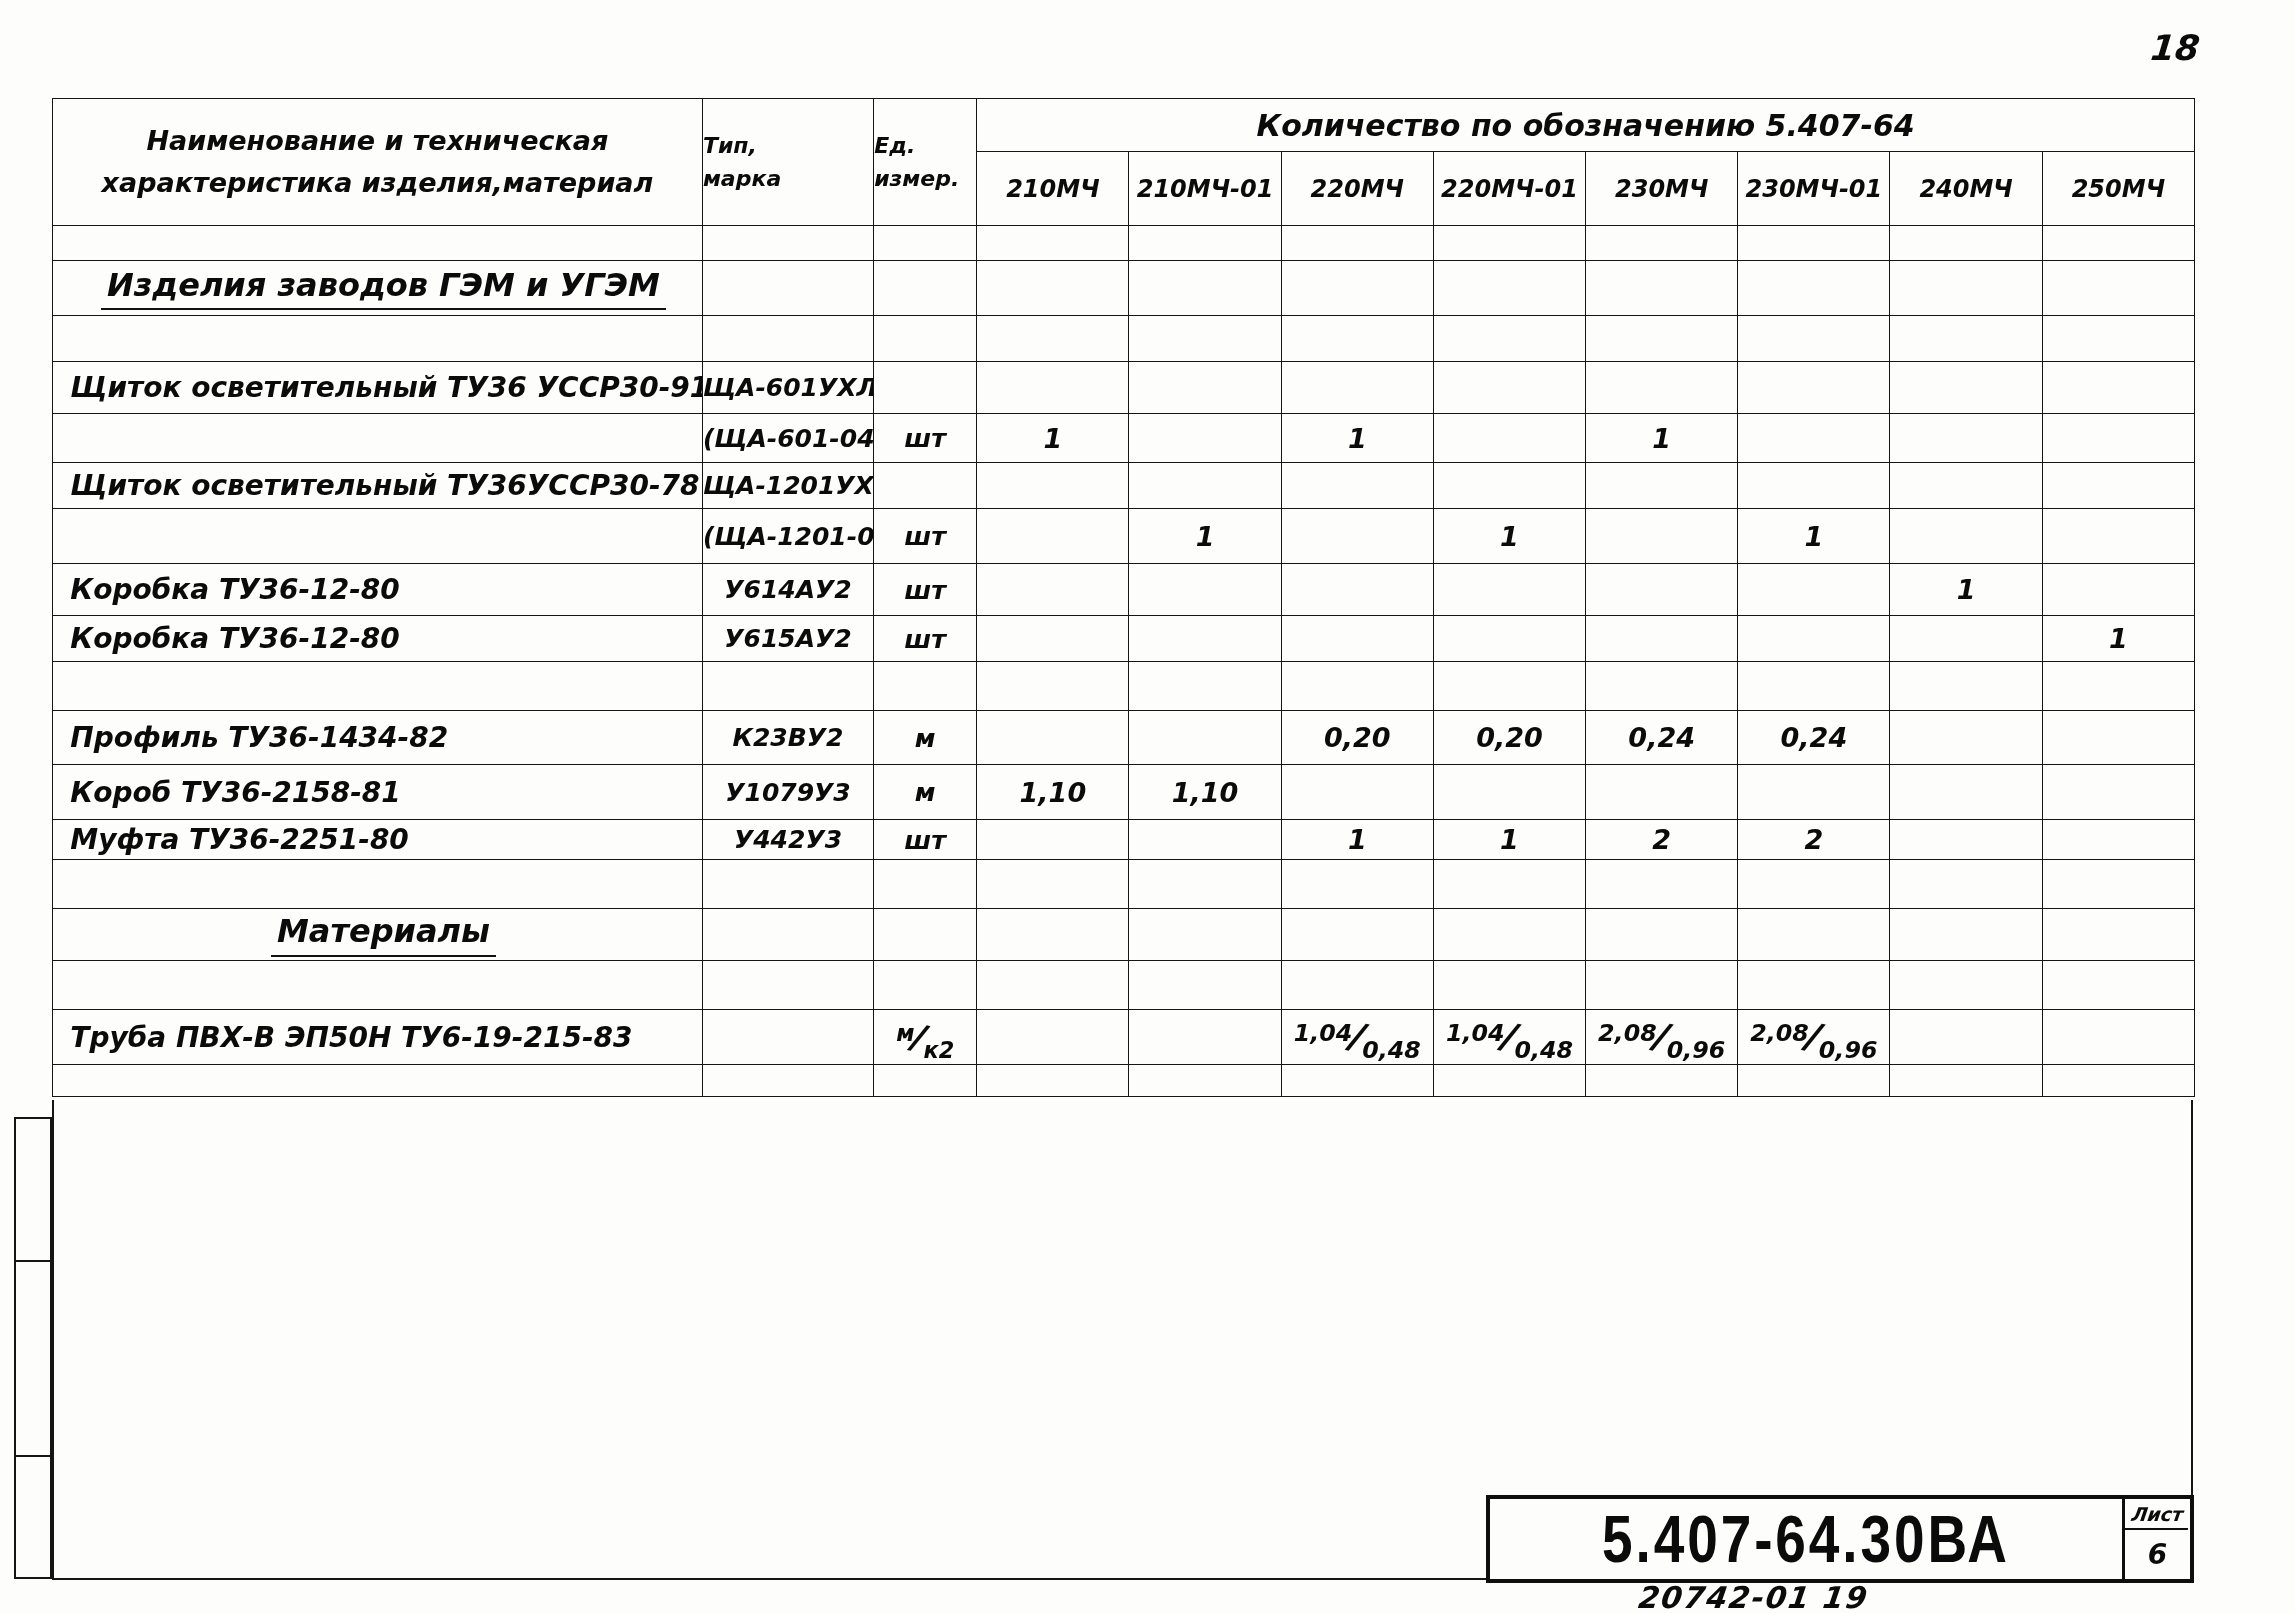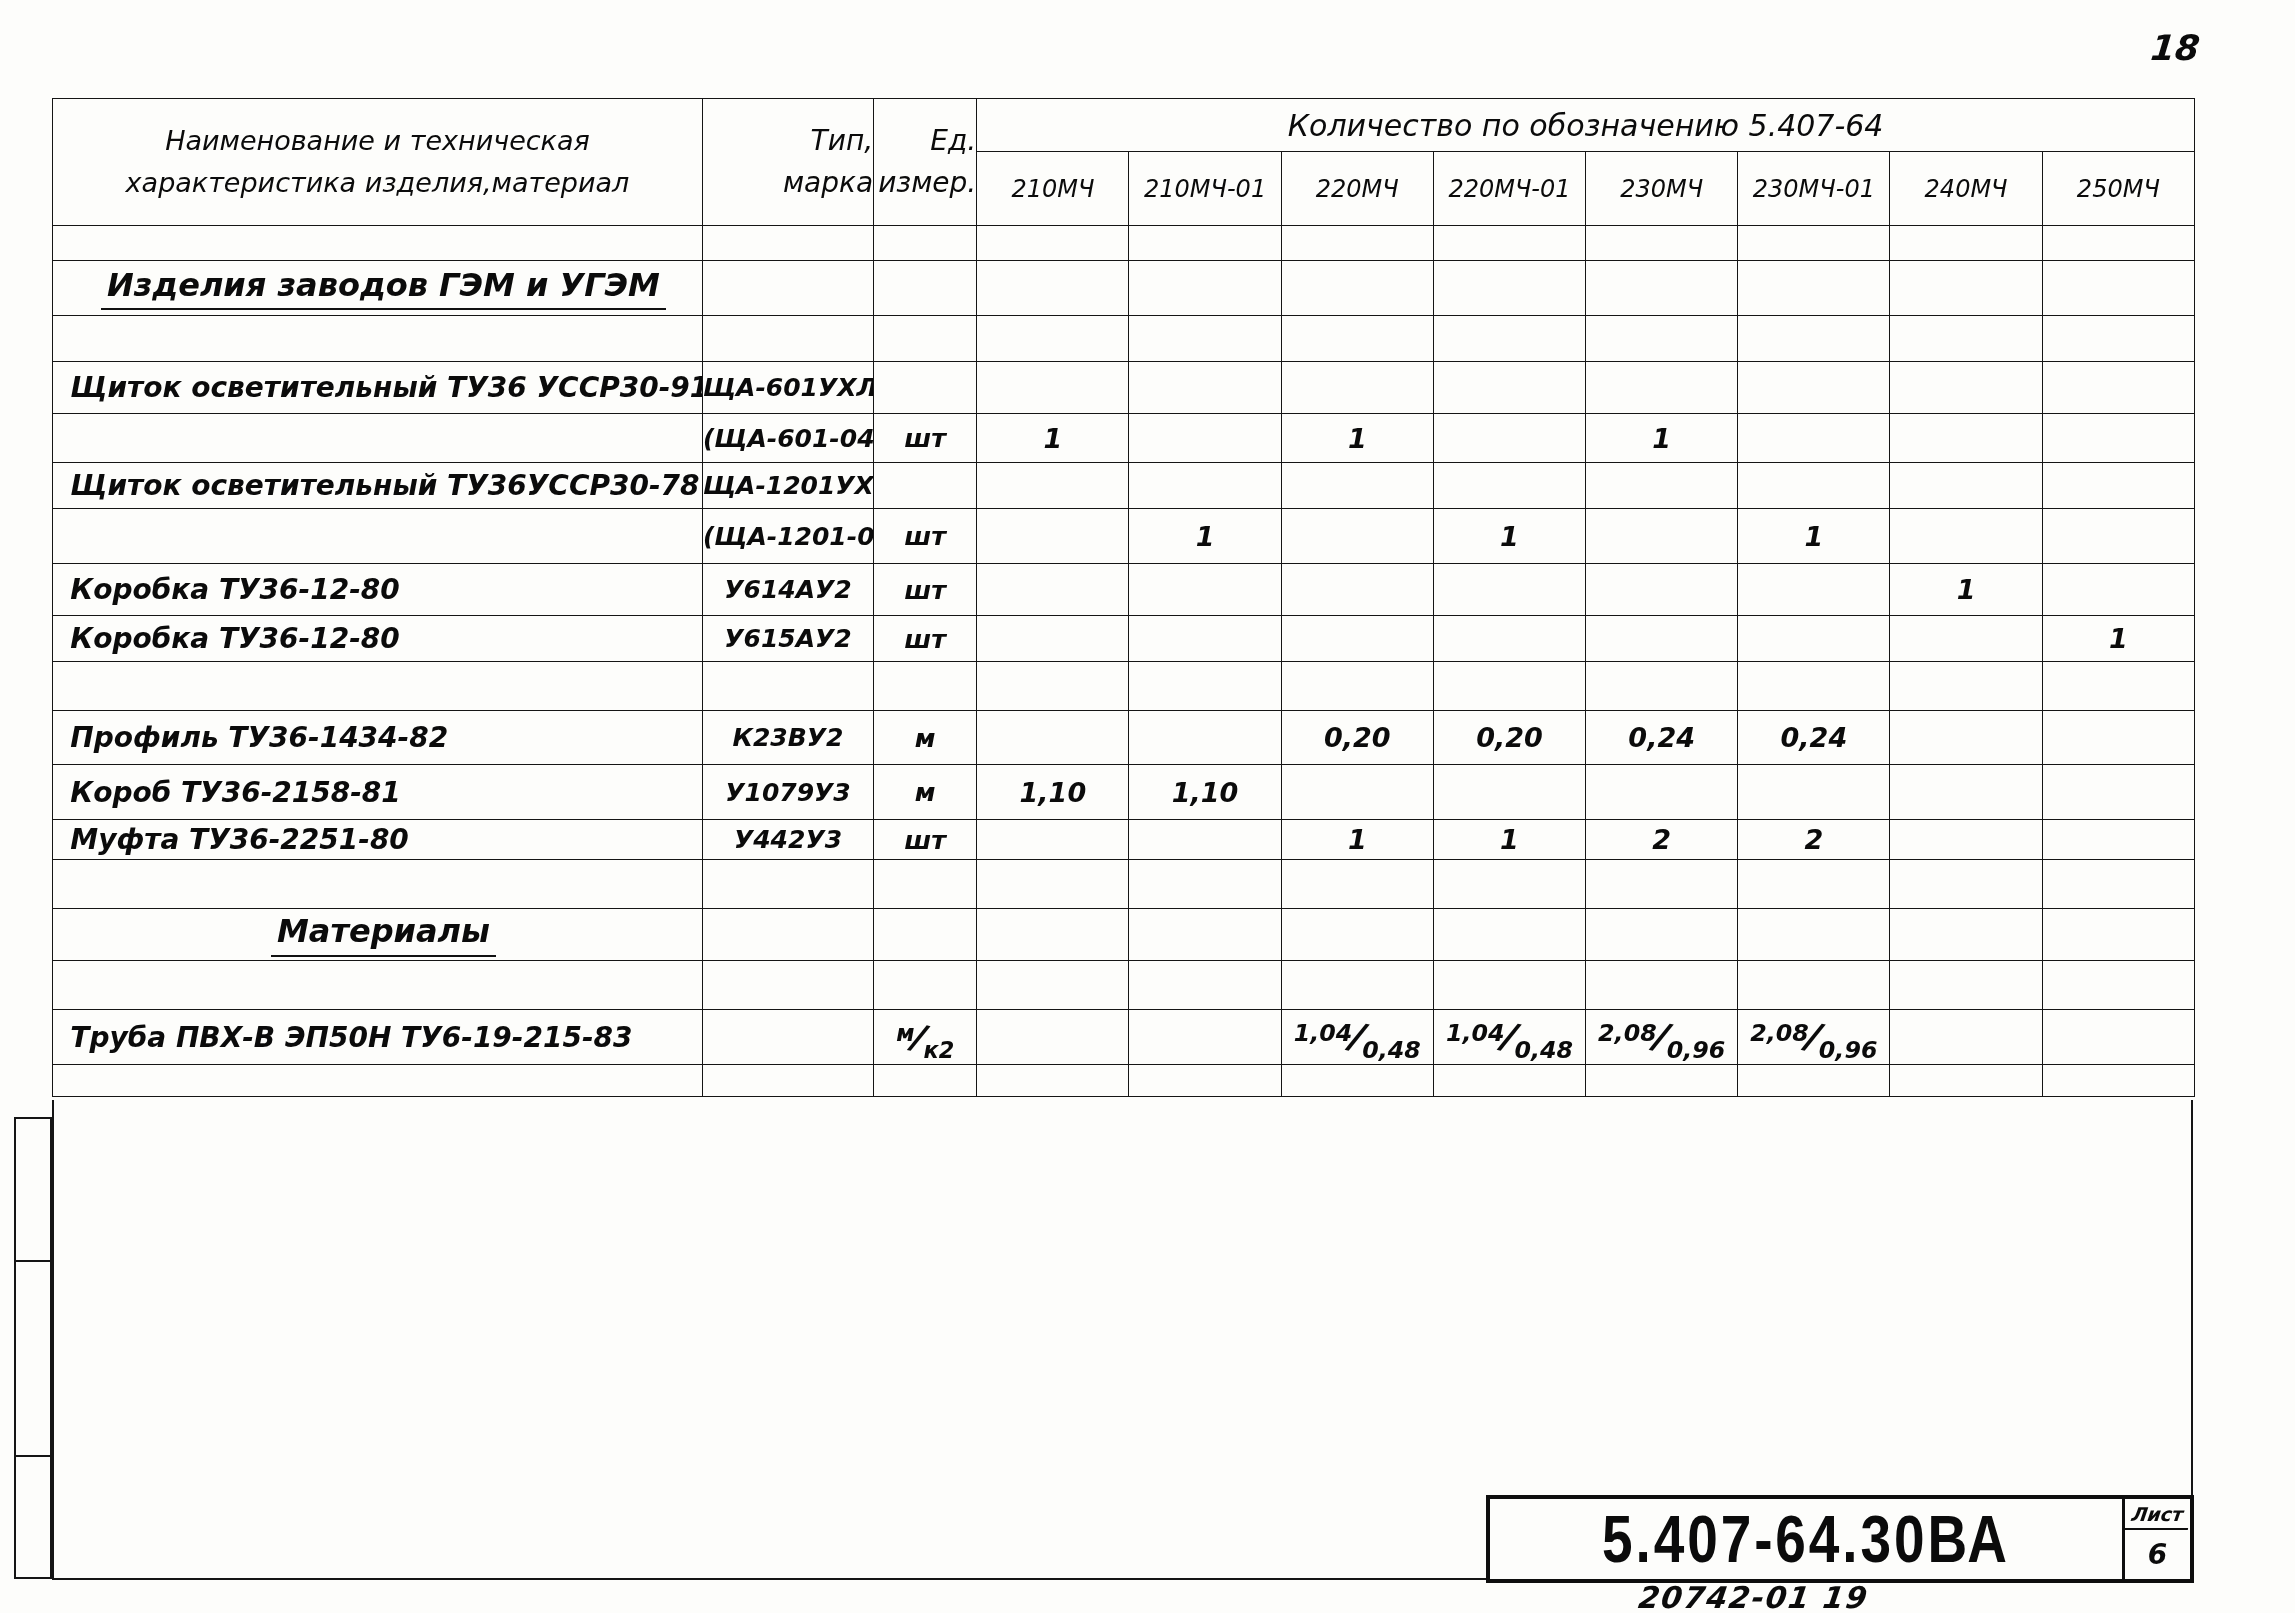--- a/index.html
+++ b/index.html
@@ -24,23 +24,23 @@
     border-collapse:collapse;table-layout:fixed;
   }
   .spec th,.spec td{
     border:1.7px solid #151515;
     padding:0;margin:0;
     font-style:italic;
     vertical-align:middle;
     overflow:hidden;
     white-space:nowrap;
   }
-  .spec thead th{font-weight:400;}
+  .spec thead th{font-weight:700;}
   .hdr-name{font-size:27px;line-height:1.55;text-align:center;}
-  .hdr-small{font-size:28px;line-height:1.5;text-align:right;}
+  .hdr-small{font-size:22px;line-height:1.5;text-align:left;}
   .qty-group{font-size:30px;text-align:center;font-weight:700;border-bottom-style:solid;}
   .qty-col{font-size:24px;text-align:center;font-weight:700;}
   td.name-cell{text-align:left;padding-left:17.3px;font-size:28px;font-weight:700;}
   td.type-cell{text-align:center;font-size:25px;font-weight:700;}
   td.unit-cell{text-align:center;font-size:25.4px;font-weight:700;}
   td.qty-cell{text-align:center;font-size:27px;font-weight:700;}
   td.name-cell.section{text-align:center;padding-left:12px;font-size:32px;}
   .section-underline{
     display:inline-block;
     border-bottom:2.9px solid #111;

